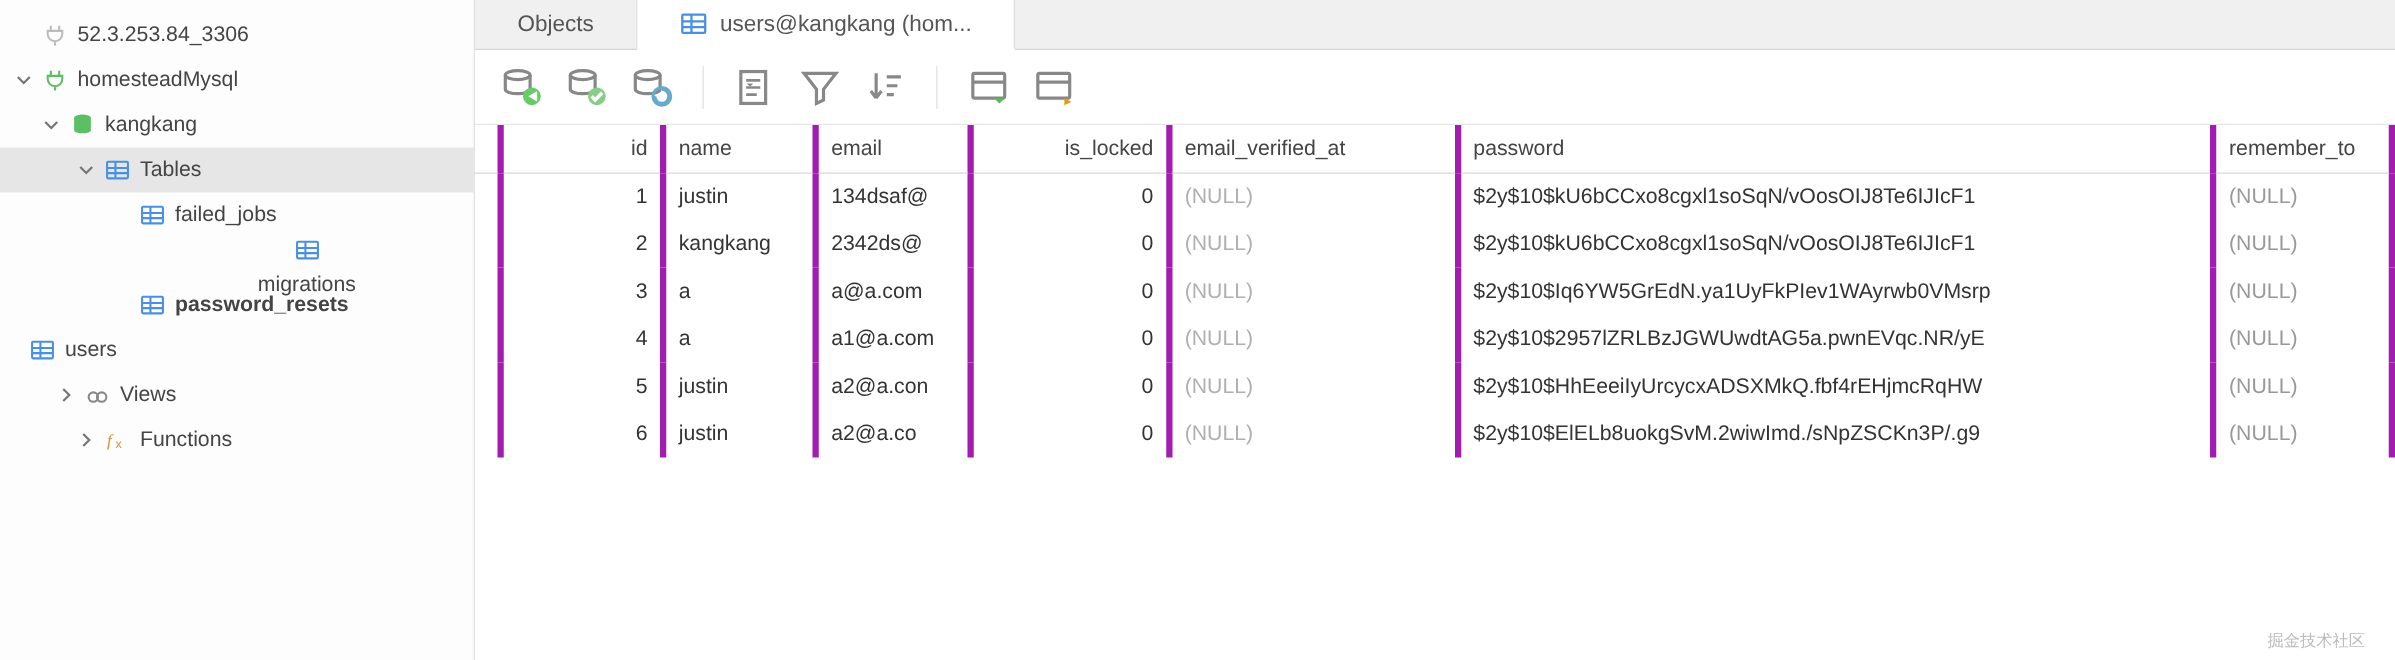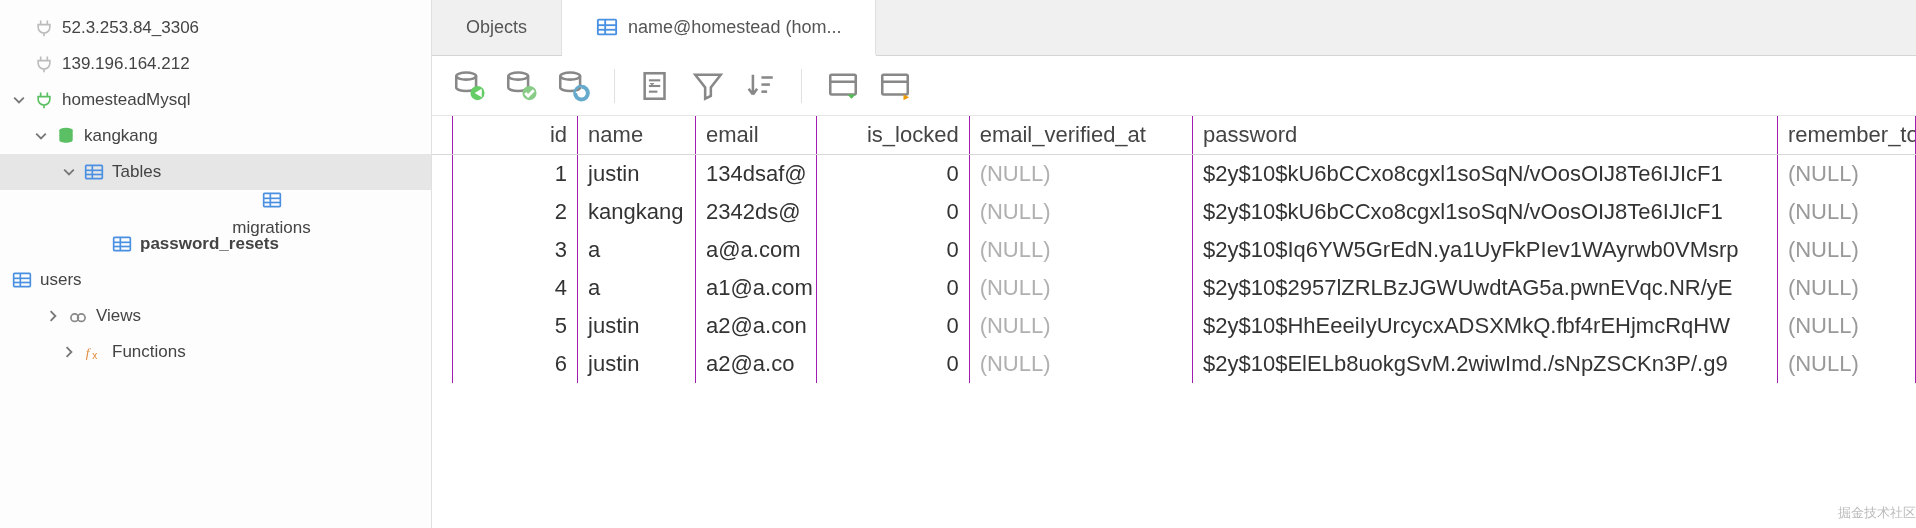--- a/index.html
+++ b/index.html
@@ -1,76 +1,67 @@
 <!DOCTYPE html>
 <html><head>
 <meta charset="utf-8">
 <style>
   * { box-sizing: border-box; margin: 0; padding: 0; }
   body { font-family: -apple-system, "Helvetica Neue", Arial, sans-serif; font-size: 14px; color: #333; width: 1916px; height: 528px; overflow: hidden; background: #f4f4f4; }
   .app { display: flex; height: 100%; }
 
   
-  .sidebar { width: 432px; background: #fdfdfd; border-right: 1px solid #e0e0e0; padding-top: 10px; }
+  .sidebar { width: 380px; background: #fdfdfd; border-right: 1px solid #e0e0e0; padding-top: 10px; }
   .tree-row { display: flex; align-items: center; height: 36px; padding-left: 12px; gap: 8px; cursor: pointer; }
   .tree-row.sel { background: #e6e6e6; text-align: right; }
   .tw { width: 14px; height: 14px; display:flex; align-items:center; justify-content:center; color:#666; }
   .tw svg { width:12px; height:12px; }
   .blank { width:14px; height:14px; }
   .icon { width:20px; height:20px; display:flex; align-items:center; justify-content:center; }
   .icon svg { width:100%; height:100%; }
   .tree-row span.lbl { font-size:17px; color:#444; white-space:nowrap; }
 
   
   .main { flex:1; display:flex; flex-direction:column; background:#fff; }
-  .tabs { display:flex; background:#f0f0f0; border-bottom:1px solid #d5d5d5; height:56px; }
+  .tabs { display:flex; background:#f0f0f0; border-bottom:1px solid #d5d5d5; height:40px; }
   .tab { display:flex; align-items:center; gap:10px; padding:0 34px; font-size:18px; color:#555; border-right:1px solid #e0e0e0; cursor:pointer; }
   .tab.active { background:#fff; border-bottom:2px solid #fff; margin-bottom:-1px;}
   .tab .icon { width:22px; height:22px; }
 
   .toolbar { display:flex; align-items:center; gap:18px; height:60px; padding:0 20px; border-bottom:1px solid #e6e6e6; }
   .tbtn { width:34px; height:34px; display:flex; align-items:center; justify-content:center; cursor:pointer; color:#888; }
   .tbtn svg { width:100%; height:100%; }
   .sep { width:1px; height:34px; background:#e0e0e0; margin:0 6px; }
 
   .grid-wrap { flex:1; overflow:hidden; }
   table { border-collapse:collapse; width:100%; table-layout:fixed; }
-  th, td { text-align:left; padding:6px 10px; height:38px; font-size:22px; color:#333; white-space:nowrap; overflow:hidden; text-overflow:clip; border-right:1px solid #a21caf; }
+  th, td { text-align:left; padding:6px 10px; height:38px; font-size:17px; color:#333; white-space:nowrap; overflow:hidden; text-overflow:clip; border-right:5px solid #a21caf; }
   th { font-weight:400; color:#444; border-bottom:1px solid #d8d8d8; position:relative; }
   th .rsz { position:absolute; right:0; top:0; width:4px; height:100%; cursor:col-resize; }
   td.right, th.right { text-align:right; }
   td.null { color:#b0b0b0; }
   td.gray { color:#999; }
 
-  .watermark { position:fixed; right:0; bottom:6px; font-size:13px; color:#bbb; pointer-events:none; }
+  .watermark { position:fixed; right:24px; bottom:6px; font-size:13px; color:#bbb; pointer-events:none; }
 </style>
 </head>
 <body>
 
 <div class="app">
   <div class="sidebar">
 
     <div id="conn-list">
         <div class="tree-row">
           <span class="blank"></span>
           <span class="icon">
             <svg viewBox="0 0 24 24">
               <path d="M8 3v5M16 3v5M5 8h14v3a7 7 0 0 1-14 0zM12 18v4" fill="none" stroke="#bcbcbc" stroke-width="2"></path>
             </svg>
           </span>
           <span class="lbl">52.3.253.84_3306</span>
-        </div>
-        <div class="tree-row">
-          <span class="blank"></span>
-          <span class="icon">
-            <svg viewBox="0 0 24 24">
-              <path d="M8 3v5M16 3v5M5 8h14v3a7 7 0 0 1-14 0zM12 18v4" fill="none" stroke="#bcbcbc" stroke-width="2"></path>
-            </svg>
-          </span>
-          <span class="lbl">139.196.164.212</span>
         </div>
         <div class="tree-row">
           <span class="tw">
             <svg viewBox="0 0 10 10">
               <path d="M1 3l4 4 4-4" fill="none" stroke="#777" stroke-width="1.5"></path>
             </svg>
           </span>
           <span class="icon">
             <svg viewBox="0 0 24 24">
               <path d="M8 3v5M16 3v5M5 8h14v3a7 7 0 0 1-14 0zM12 18v4" fill="none" stroke="#5bbf63" stroke-width="2"></path>
@@ -107,20 +98,31 @@
             <rect x="2" y="4" width="20" height="16" rx="1" fill="none" stroke="#4a90e2" stroke-width="2"></rect>
             <line x1="2" y1="10" x2="22" y2="10" stroke="#4a90e2" stroke-width="2"></line>
             <line x1="2" y1="15" x2="22" y2="15" stroke="#4a90e2" stroke-width="2"></line>
             <line x1="10" y1="4" x2="10" y2="20" stroke="#4a90e2" stroke-width="2"></line>
           </svg>
       </span>
       <span class="lbl">Tables</span>
     </div>
 
     <div id="table-list">
+        <div class="tree-row" style="padding-left: 112px;">
+          <span class="icon">
+            <svg viewBox="0 0 24 24">
+              <rect x="2" y="4" width="20" height="16" rx="1" fill="none" stroke="#4a90e2" stroke-width="2"></rect>
+              <line x1="2" y1="10" x2="22" y2="10" stroke="#4a90e2" stroke-width="2"></line>
+              <line x1="2" y1="15" x2="22" y2="15" stroke="#4a90e2" stroke-width="2"></line>
+              <line x1="10" y1="4" x2="10" y2="20" stroke="#4a90e2" stroke-width="2"></line>
+            </svg>
+          </span>
+          <span class="lbl">failed_jobs</span>
+        </div>
         <div class="tree-row" style="padding-left: 112px; flex-direction: column;">
           <span class="icon">
             <svg viewBox="0 0 24 24">
               <rect x="2" y="4" width="20" height="16" rx="1" fill="none" stroke="#4a90e2" stroke-width="2"></rect>
               <line x1="2" y1="10" x2="22" y2="10" stroke="#4a90e2" stroke-width="2"></line>
               <line x1="2" y1="15" x2="22" y2="15" stroke="#4a90e2" stroke-width="2"></line>
               <line x1="10" y1="4" x2="10" y2="20" stroke="#4a90e2" stroke-width="2"></line>
             </svg>
           </span>
           <span class="lbl">migrations</span>
@@ -129,21 +131,21 @@
           <span class="icon">
             <svg viewBox="0 0 24 24">
               <rect x="2" y="4" width="20" height="16" rx="1" fill="none" stroke="#4a90e2" stroke-width="2"></rect>
               <line x1="2" y1="10" x2="22" y2="10" stroke="#4a90e2" stroke-width="2"></line>
               <line x1="2" y1="15" x2="22" y2="15" stroke="#4a90e2" stroke-width="2"></line>
               <line x1="10" y1="4" x2="10" y2="20" stroke="#4a90e2" stroke-width="2"></line>
             </svg>
           </span>
           <span class="lbl">password_resets</span>
         </div>
-        <div class="tree-row" style="">
+        <div class="tree-row" style=" margin-left: 12px;">
           <span class="icon">
             <svg viewBox="0 0 24 24">
               <rect x="2" y="4" width="20" height="16" rx="1" fill="none" stroke="#4a90e2" stroke-width="2"></rect>
               <line x1="2" y1="10" x2="22" y2="10" stroke="#4a90e2" stroke-width="2"></line>
               <line x1="2" y1="15" x2="22" y2="15" stroke="#4a90e2" stroke-width="2"></line>
               <line x1="10" y1="4" x2="10" y2="20" stroke="#4a90e2" stroke-width="2"></line>
             </svg>
           </span>
           <span class="lbl">users</span>
         </div>
@@ -188,21 +190,21 @@
       </div>
       <div class="tab active">
         <span class="icon">
           <svg viewBox="0 0 24 24">
               <rect x="2" y="4" width="20" height="16" rx="1" fill="none" stroke="#4a90e2" stroke-width="2"></rect>
               <line x1="2" y1="10" x2="22" y2="10" stroke="#4a90e2" stroke-width="2"></line>
               <line x1="2" y1="15" x2="22" y2="15" stroke="#4a90e2" stroke-width="2"></line>
               <line x1="10" y1="4" x2="10" y2="20" stroke="#4a90e2" stroke-width="2"></line>
             </svg>
         </span>
-        <span>name@homestead (hom...</span>
+        <span>users@kangkang (hom...</span>
       </div>
     </div>
 
     <div class="toolbar">
       <span class="tbtn">
           <svg viewBox="0 0 24 24">
             <ellipse cx="10" cy="5" rx="7" ry="2.5" fill="none" stroke="#888" stroke-width="1.8"></ellipse>
             <path d="M3 5v8c0 1.4 3.1 2.5 7 2.5s7-1.1 7-2.5V5" fill="none" stroke="#888" stroke-width="1.8"></path>
             <circle cx="18" cy="17" r="5" fill="#6c6"></circle>
             <path d="M16 17l5-3v6z" fill="#fff"></path>

